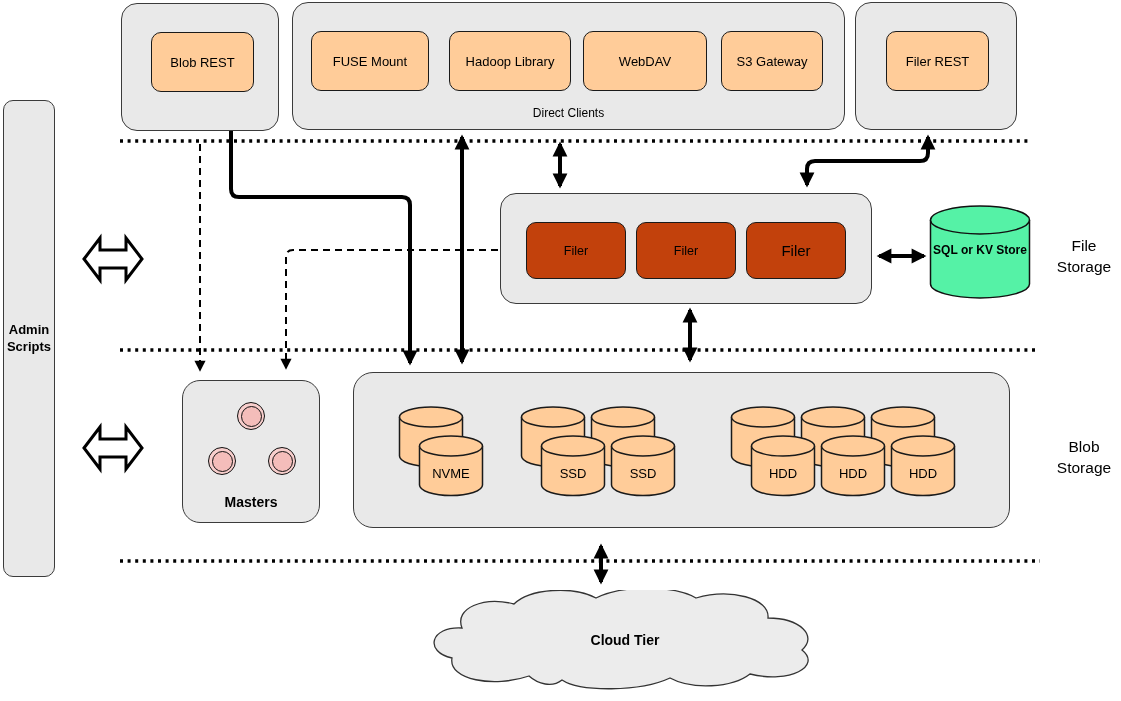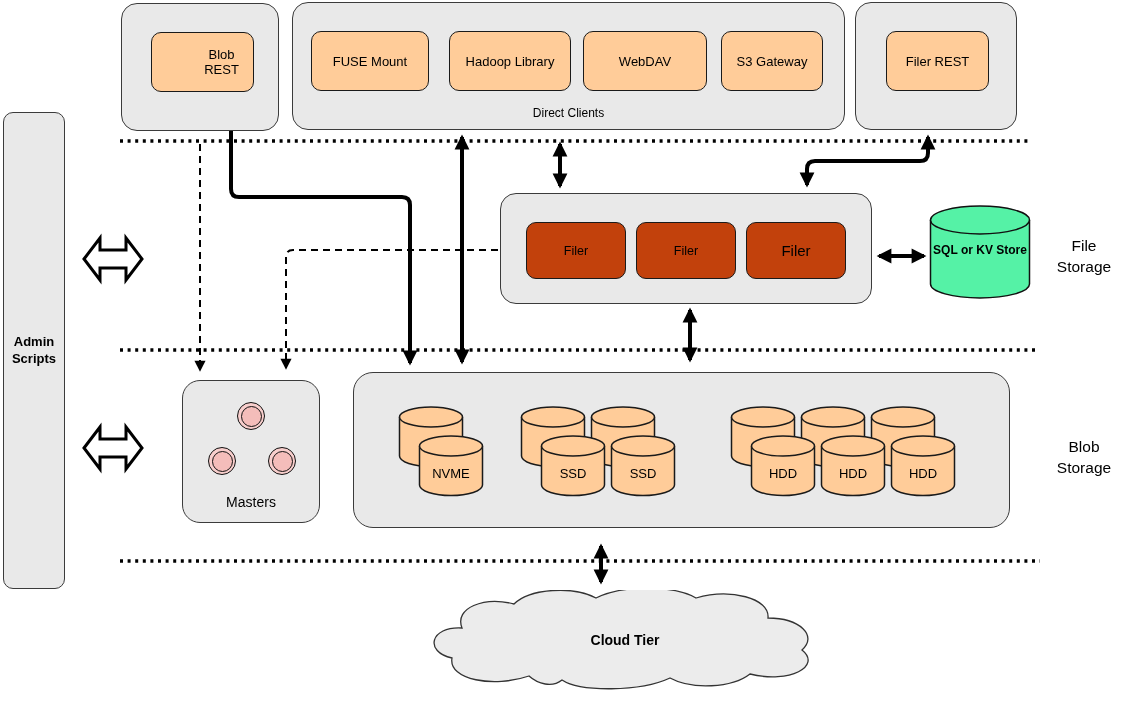--- a/index.html
+++ b/index.html
@@ -9,25 +9,25 @@
   }
   .group{position:absolute;background:#E9E9E9;border:1px solid #3b3b3b;border-radius:16px;box-sizing:border-box;}
   .chip{
     position:absolute;background:#FFCC99;border:1.5px solid #1a1a1a;border-radius:10px;
     display:flex;align-items:center;justify-content:center;font-size:13px;box-sizing:border-box;text-align:center;
   }
   .chip.green{background:#c2410c;font-size:12.5px;}
   .chip.green.big{font-size:15px;}
   .group-caption{position:absolute;bottom:9px;left:0;width:100%;text-align:center;font-size:12px;}
   .admin-panel{
-    position:absolute;left:3px;top:100px;width:62px;height:477px;background:#E9E9E9;
-    border:1px solid #3b3b3b;border-radius:10px;display:flex;align-items:center;justify-content:center;box-sizing:border-box;margin-top:12px;
+    position:absolute;left:3px;top:100px;width:52px;height:477px;background:#E9E9E9;
+    border:1px solid #3b3b3b;border-radius:10px;display:flex;align-items:center;justify-content:center;box-sizing:border-box;
   }
   .admin-label{font-weight:bold;font-size:13px;text-align:center;line-height:1.3;}
-  .masters-label{position:absolute;bottom:12px;left:0;width:100%;text-align:center;font-weight:normal;font-size:14px;}
+  .masters-label{position:absolute;bottom:12px;left:0;width:100%;text-align:center;font-weight:bold;font-size:14px;}
   .master-node{position:absolute;width:28px;height:28px;border-radius:50%;background:#F8CECC;border:1.5px solid #111;box-sizing:border-box;}
   .master-node::after{content:'';position:absolute;inset:2.5px;border-radius:50%;border:1.5px solid #111;background:#F4BDBA;box-sizing:border-box;}
   .tier-label{position:absolute;font-size:15.5px;text-align:center;line-height:1.35;}
   .sql-label{position:absolute;font-weight:bold;font-size:12px;text-align:center;line-height:1.25;}
   .cloud-label{position:absolute;font-weight:bold;font-size:14px;text-align:center;}
   .overlay{position:absolute;left:0;top:0;pointer-events:none;z-index:6;}
   .cyl{position:absolute;}
   .cyl-shape{fill:#FFCC99;stroke:#1a1a1a;stroke-width:1.5;}
   .sql-shape{fill:#55F2A6;stroke:#111;stroke-width:1.5;}
   .cloud-shape{fill:#ECECEC;stroke:#333;stroke-width:1.3;}
@@ -40,21 +40,21 @@
 </head>
 <body>
 
 <div class="canvas">
 
   <div class="admin-panel">
     <div class="admin-label">Admin Scripts</div>
   </div>
 
   <div class="group" style="left:121px;top:3px;width:158px;height:128px;">
-    <div class="chip" style="left:29px;top:28px;width:103px;height:60px;padding-left:38px;">
+    <div class="chip" style="left:29px;top:28px;width:103px;height:60px;">
       <span>Blob REST</span>
     </div>
   </div>
 
   <div class="group" style="left:292px;top:2px;width:553px;height:128px;">
     <div class="chip" style="left:18px;top:28px;width:118px;height:60px;">
       <span>FUSE Mount</span>
     </div>
     <div class="chip" style="left:156px;top:28px;width:122px;height:60px;">
       <span>Hadoop Library</span>

